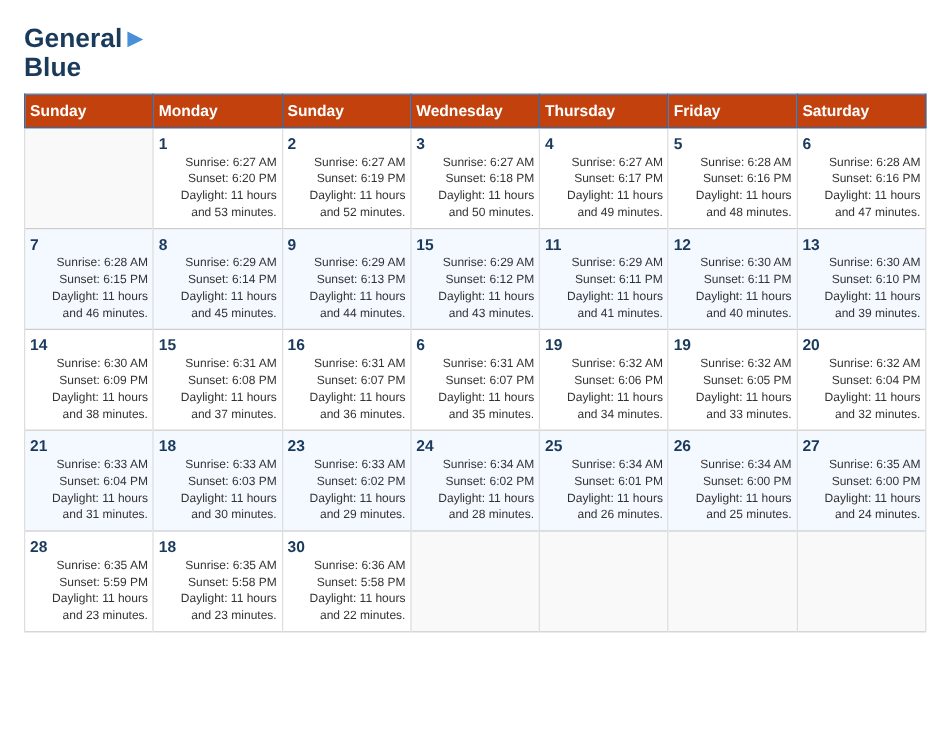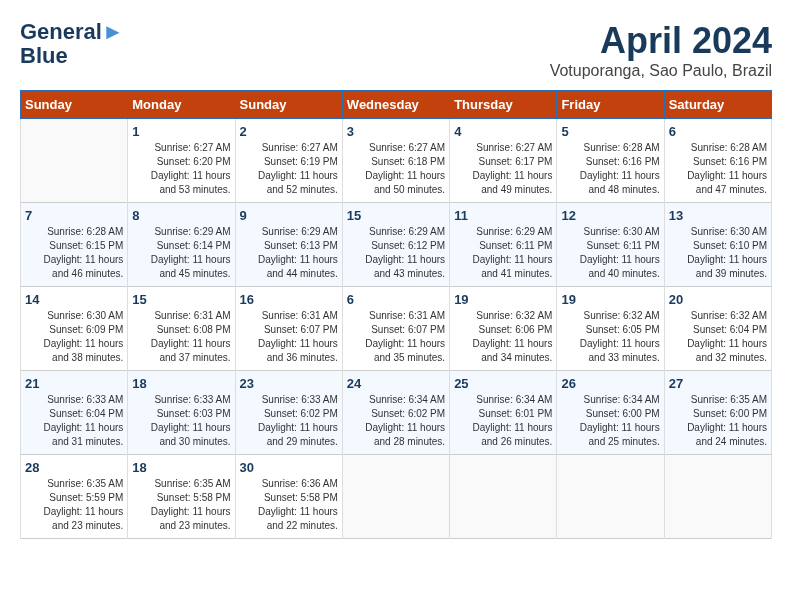--- a/index.html
+++ b/index.html
@@ -8,20 +8,21 @@
       background: #fff;
       width: 792px;
       min-height: 612px;
       padding: 20px;
     }
     .header {
       display: flex;
       justify-content: space-between;
       align-items: flex-start;
       margin-bottom: 10px;
+      flex-direction: column;
     }
     .logo {
       display: flex;
       align-items: center;
     }
     .logo-text {
       font-size: 22px;
       font-weight: bold;
       color: #1a3a5c;
       line-height: 1.1;
@@ -95,24 +96,20 @@
 </head>
 <body>
 
 <div class="header">
   <div class="logo">
     <div>
       <div class="logo-text">
         General<span>►</span><br>Blue
       </div>
     </div>
-  </div>
-  <div class="title-block">
-    <div class="month-title">April 2024</div>
-    <div class="location">Votuporanga, Sao Paulo, Brazil</div>
   </div>
 </div>
 
 <table>
   <thead>
     <tr>
     <th>Sunday</th>
         <th>Monday</th>
         <th>Sunday</th>
         <th>Wednesday</th>

